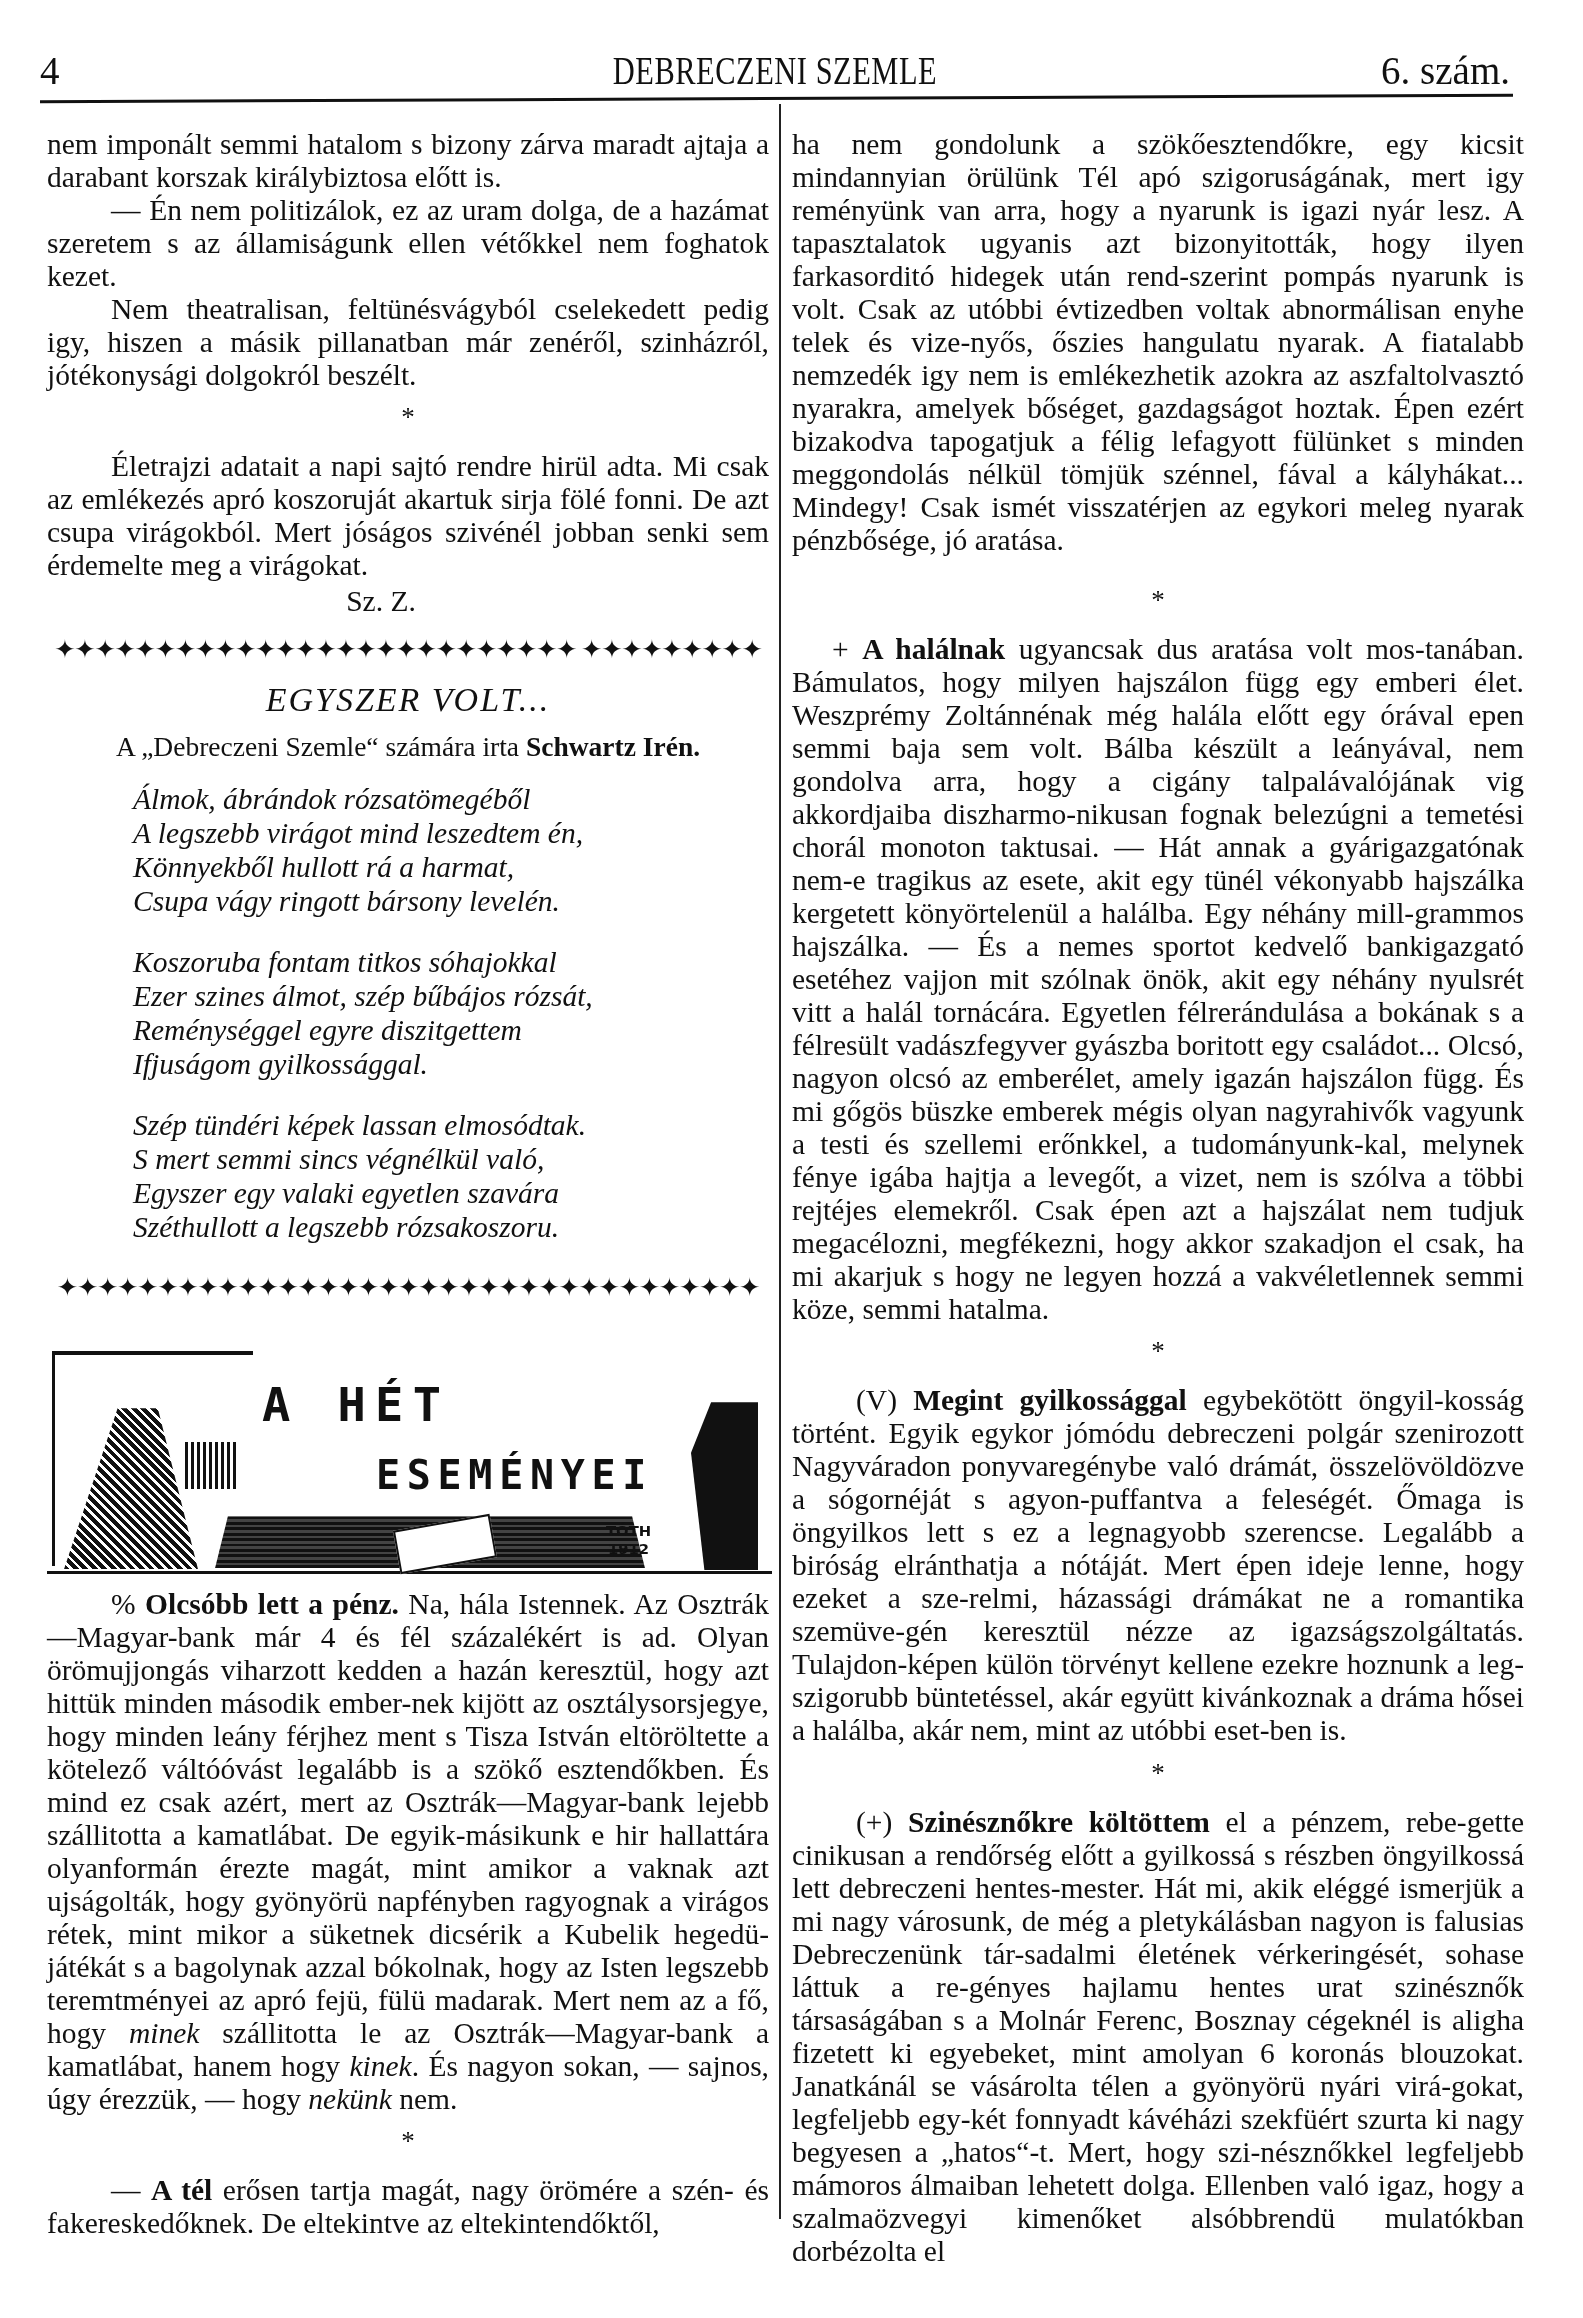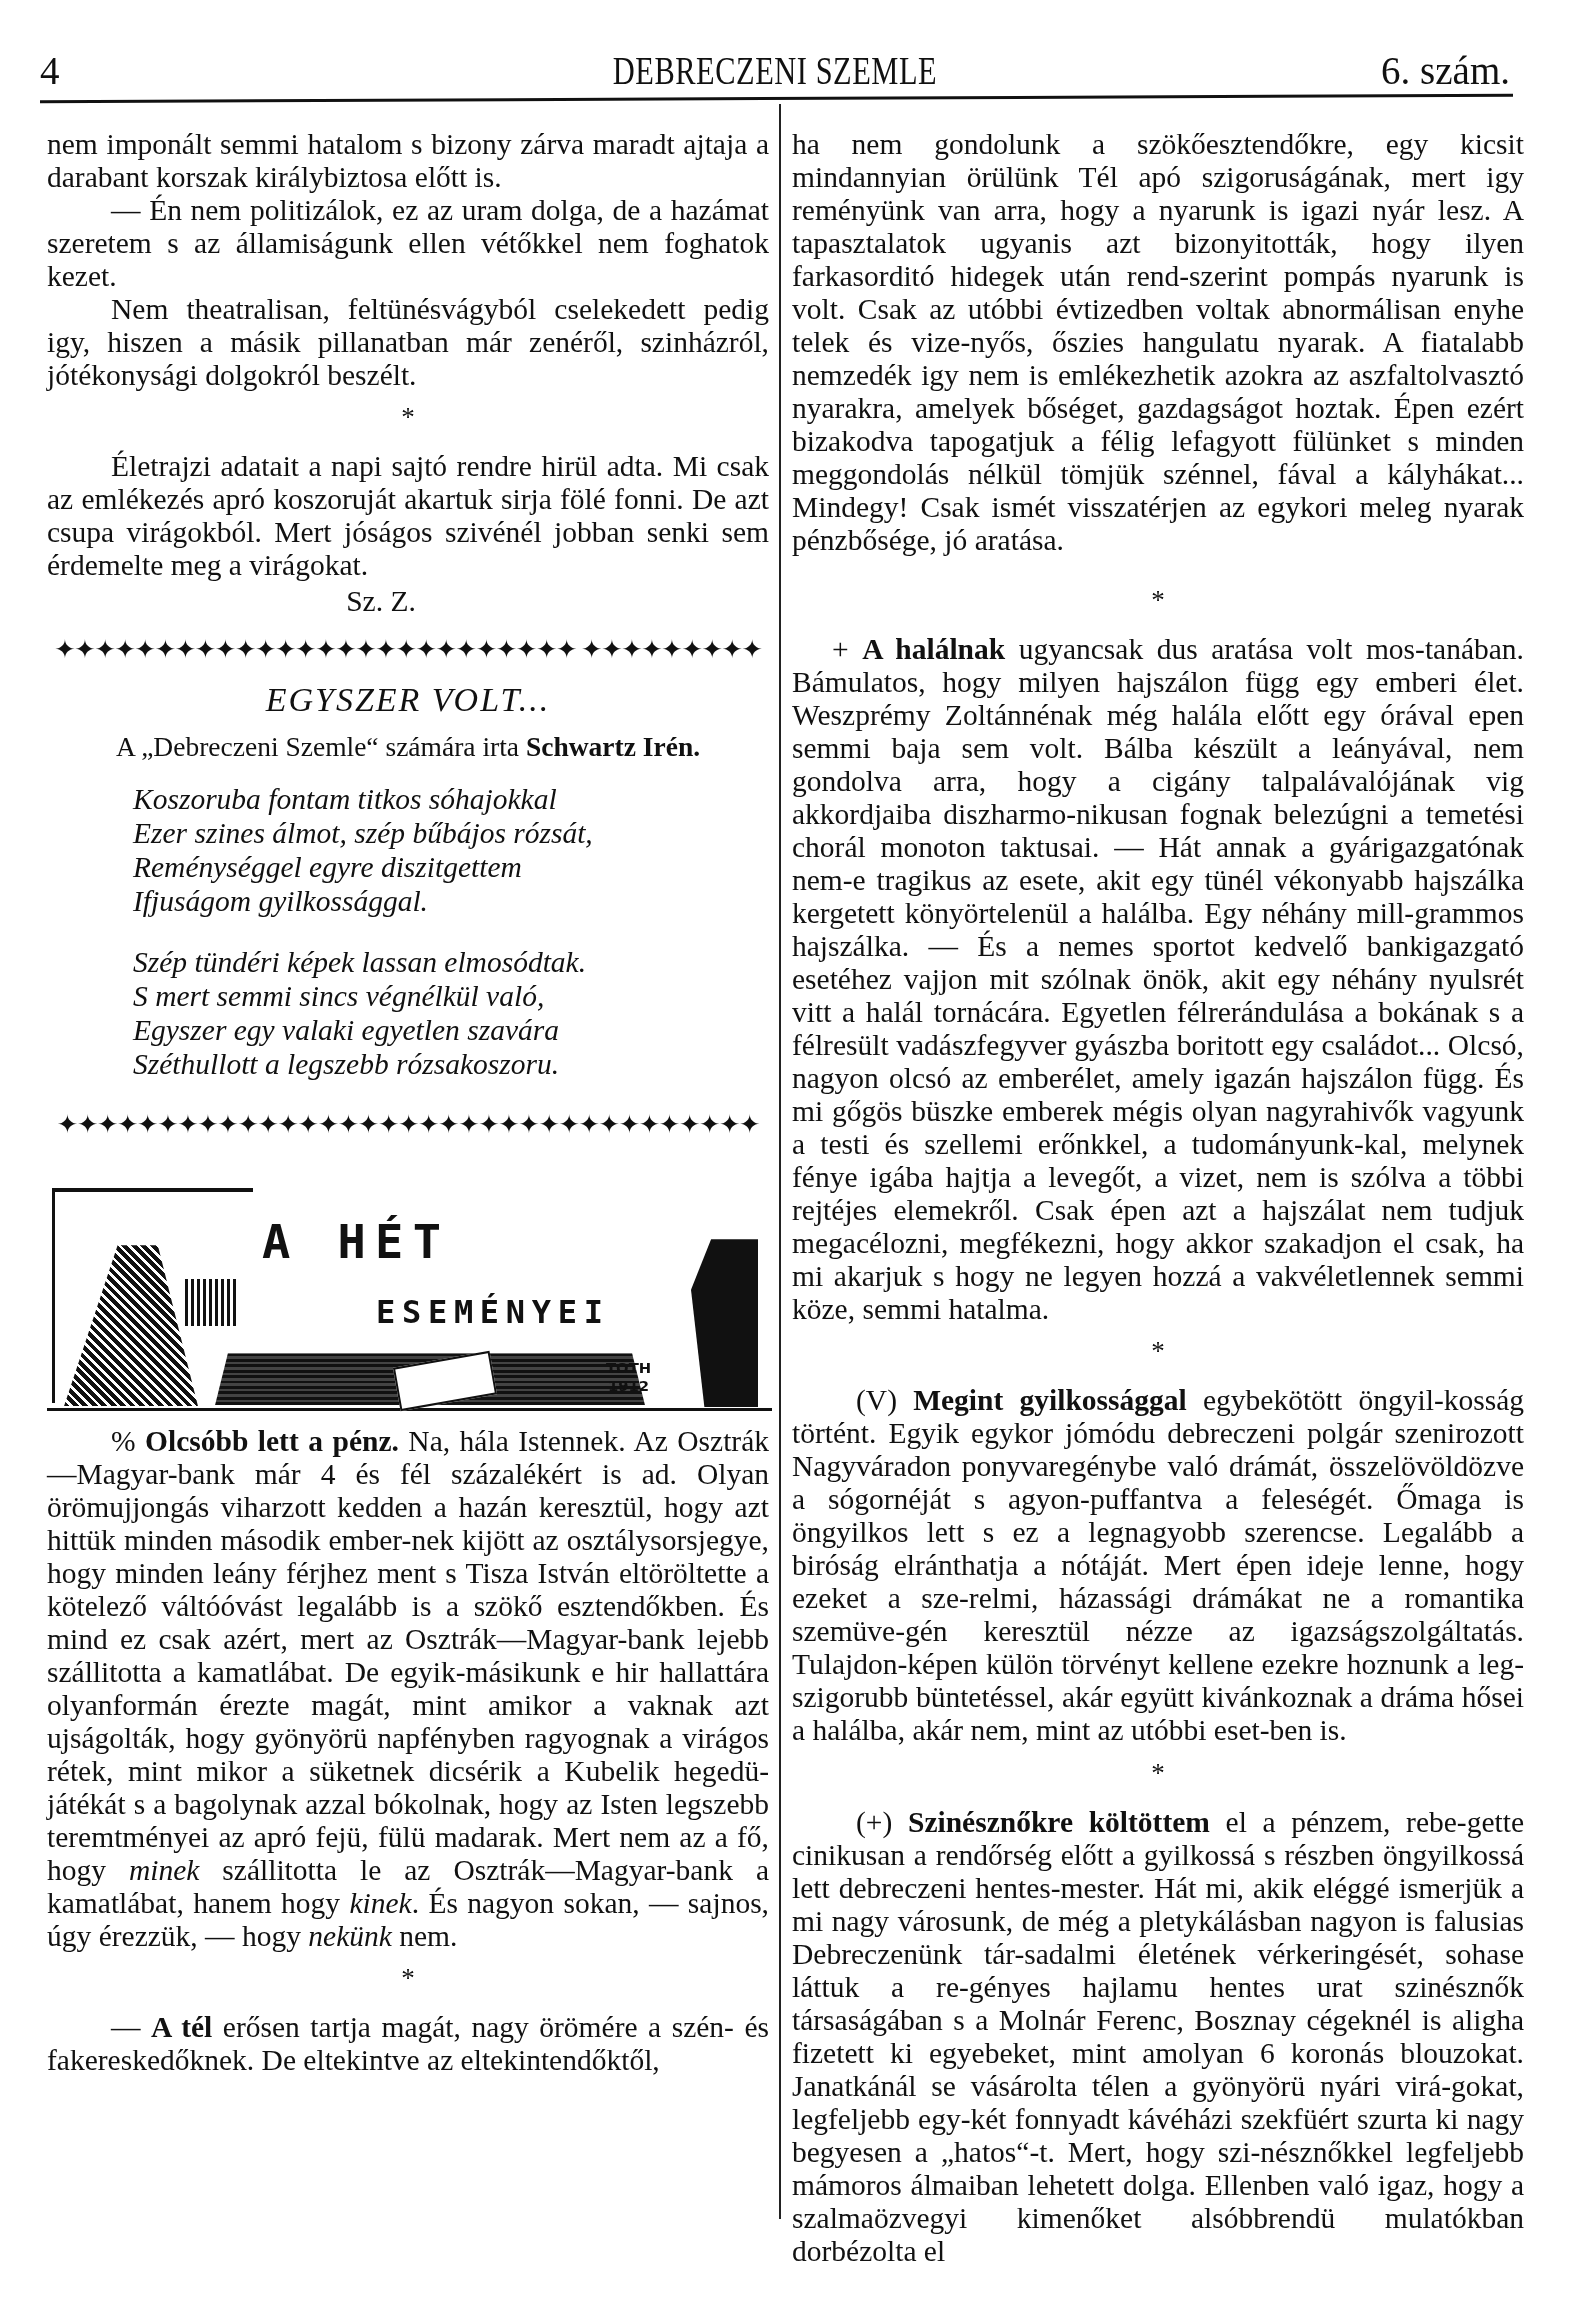--- a/index.html
+++ b/index.html
@@ -26,21 +26,21 @@
   .poem { font-style:italic; padding-left:86px; margin-bottom:27px; font-size:29.5px; }
   .poem div { line-height:34px; }
   .illus { position:relative; width:725px; height:250px; margin:16px 0 13.4px; border-bottom:3.4px solid #111; }
   .illus .topline { position:absolute; left:5.4px; top:29.5px; width:201px; height:4px; background:#111; }
   .illus .leftline { position:absolute; left:5.4px; top:29.5px; width:2.7px; height:215px; background:#111; }
   .illus .camera { position:absolute; left:17px; top:87px; width:134px; height:161px;
                    background:repeating-linear-gradient(45deg,#111 0 4px,#fff 4px 6.7px); clip-path:polygon(40% 0,70% 0,100% 100%,0 100%); }
   .illus .lens { position:absolute; left:138px; top:121px; width:54px; height:47px; background:repeating-linear-gradient(90deg,#111 0 3.4px,#fff 3.4px 6px); }
   .illus .t1 { position:absolute; left:215px; top:67px; font-size:47px; font-weight:bold; letter-spacing:9.4px;
                font-family:"DejaVu Sans Mono",monospace; }
-  .illus .t2 { position:absolute; left:329px; top:138px; font-size:32px; font-weight:bold; letter-spacing:6.7px;
+  .illus .t2 { position:absolute; left:329px; top:138px; font-size:40px; font-weight:bold; letter-spacing:6.7px;
                font-family:"DejaVu Sans Mono",monospace; }
   .illus .desk { position:absolute; left:168px; top:195px; width:430px; height:52px;
                  background:repeating-linear-gradient(0deg,#111 0 2.7px,#444 2.7px 5.4px); clip-path:polygon(3% 0,97% 0,100% 100%,0 100%); }
   .illus .paper { position:absolute; left:349px; top:201px; width:94px; height:40px; background:#fff; border:2px solid #111; transform:rotate(-10deg); }
   .illus .person { position:absolute; left:644px; top:81px; width:67px; height:168px; background:#111; clip-path:polygon(30% 0,100% 0,100% 100%,20% 100%,0 30%); }
   .illus .sign { position:absolute; left:559px; top:201px; font-size:14.8px; font-weight:bold; font-family:"DejaVu Sans",sans-serif; line-height:17.5px; text-align:center; }
   b { font-weight:bold; }
   i { font-style:italic; }
 </style>
 </head>
@@ -60,20 +60,26 @@
   <p class="ind">Nem theatralisan, feltünésvágyból cselekedett pedig igy, hiszen a másik pillanatban már zenéről, szinházról, jótékonysági dolgokról beszélt.</p>
   <div class="star">*</div>
   <p class="ind">Életrajzi adatait a napi sajtó rendre hirül adta. Mi csak az emlékezés apró koszoruját akartuk sirja fölé fonni. De azt csupa virágokból. Mert jóságos szivénél jobban senki sem érdemelte meg a virágokat.</p>
   <div class="sig">Sz. Z.</div>
   <div class="orn">✦✦✦✦✦✦✦✦✦✦✦✦✦✦✦✦✦✦✦✦✦✦✦✦✦✦ ✦✦✦✦✦✦✦✦✦</div>
 
   <div class="poem-title">EGYSZER VOLT...</div>
   <div class="byline">
     <span>A „Debreczeni Szemle“ számára irta</span>
     <b>Schwartz Irén.</b>
+  </div>
+  <div class="poem">
+    <div>Álmok, ábrándok rózsatömegéből</div>
+    <div>A legszebb virágot mind leszedtem én,</div>
+    <div>Könnyekből hullott rá a harmat,</div>
+    <div>Csupa vágy ringott bársony levelén.</div>
   </div>
   <div class="poem">
     <div>Koszoruba fontam titkos sóhajokkal</div>
     <div>Ezer szines álmot, szép bűbájos rózsát,</div>
     <div>Reménységgel egyre diszitgettem</div>
     <div>Ifjuságom gyilkossággal.</div>
   </div>
   <div class="poem">
     <div>Szép tündéri képek lassan elmosódtak.</div>
     <div>S mert semmi sincs végnélkül való,</div>

